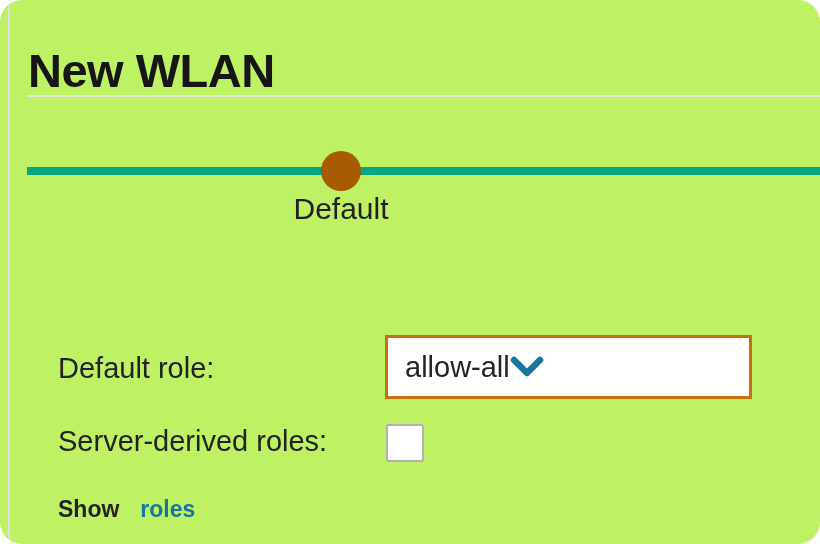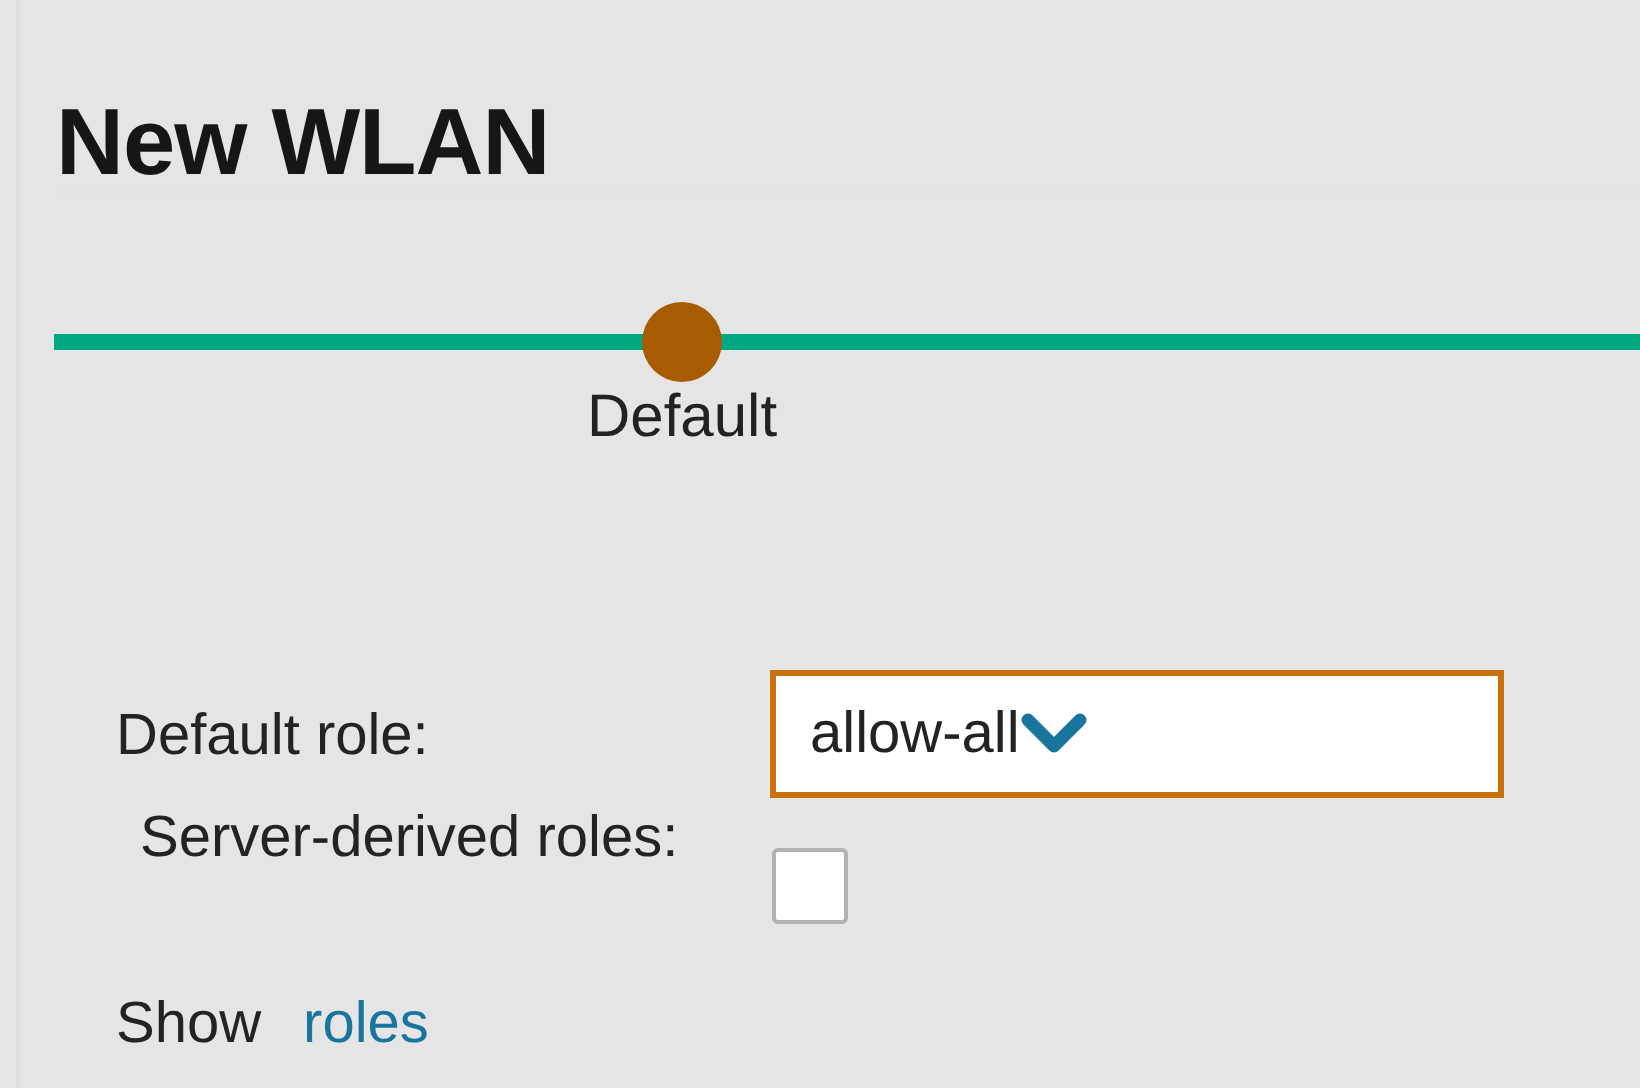--- a/index.html
+++ b/index.html
@@ -7,21 +7,22 @@
     padding: 0;
     background: #ffffff;
     font-family: "Liberation Sans", sans-serif;
     color: #222222;
   }
   .screen {
     position: relative;
     width: 820px;
     height: 544px;
     overflow: hidden;
-    background: #e5e5e5;
+    background: #bef264;
+    border-radius: 22px;
   }
   
   .left-rail {
     position: absolute;
     left: 8px; top: 0;
     width: 2px; height: 544px;
     background: #e0e0e0;
   }
   .page-title {
     position: absolute;
@@ -68,21 +69,21 @@
   
   .field-label {
     position: absolute;
     left: 58px;
     font-size: 29px;
     color: #232323;
     white-space: nowrap;
     text-align: right;
   }
   .label-default-role   { top: 352px; }
-  .label-server-derived { top: 403px; margin-left: 12px; }
+  .label-server-derived { top: 425px; }
   .select-box {
     position: absolute;
     left: 385px; top: 335px;
     width: 367px; height: 64px;
     box-sizing: border-box;
     border: 3px solid #c8700a;
     background: #ffffff;
     display: flex;
     align-items: center;
     padding: 0 18px 0 17px;
@@ -103,22 +104,23 @@
     width: 38px; height: 38px;
     box-sizing: border-box;
     border: 2px solid #b2b2b2;
     border-radius: 3px;
     background: #ffffff;
     cursor: pointer;
   }
   .show-row {
     position: absolute;
     left: 58px; top: 496px;
-    font-size: 29px;
+    font-size: 23px;
     white-space: nowrap;
+    font-weight: bold;
   }
   .show-row .show-word { color: #232323; }
   .show-row a.roles-link {
     color: #17759e;
     text-decoration: none;
     margin-left: 21px;
     cursor: pointer;
   }
 </style>
 </head>

